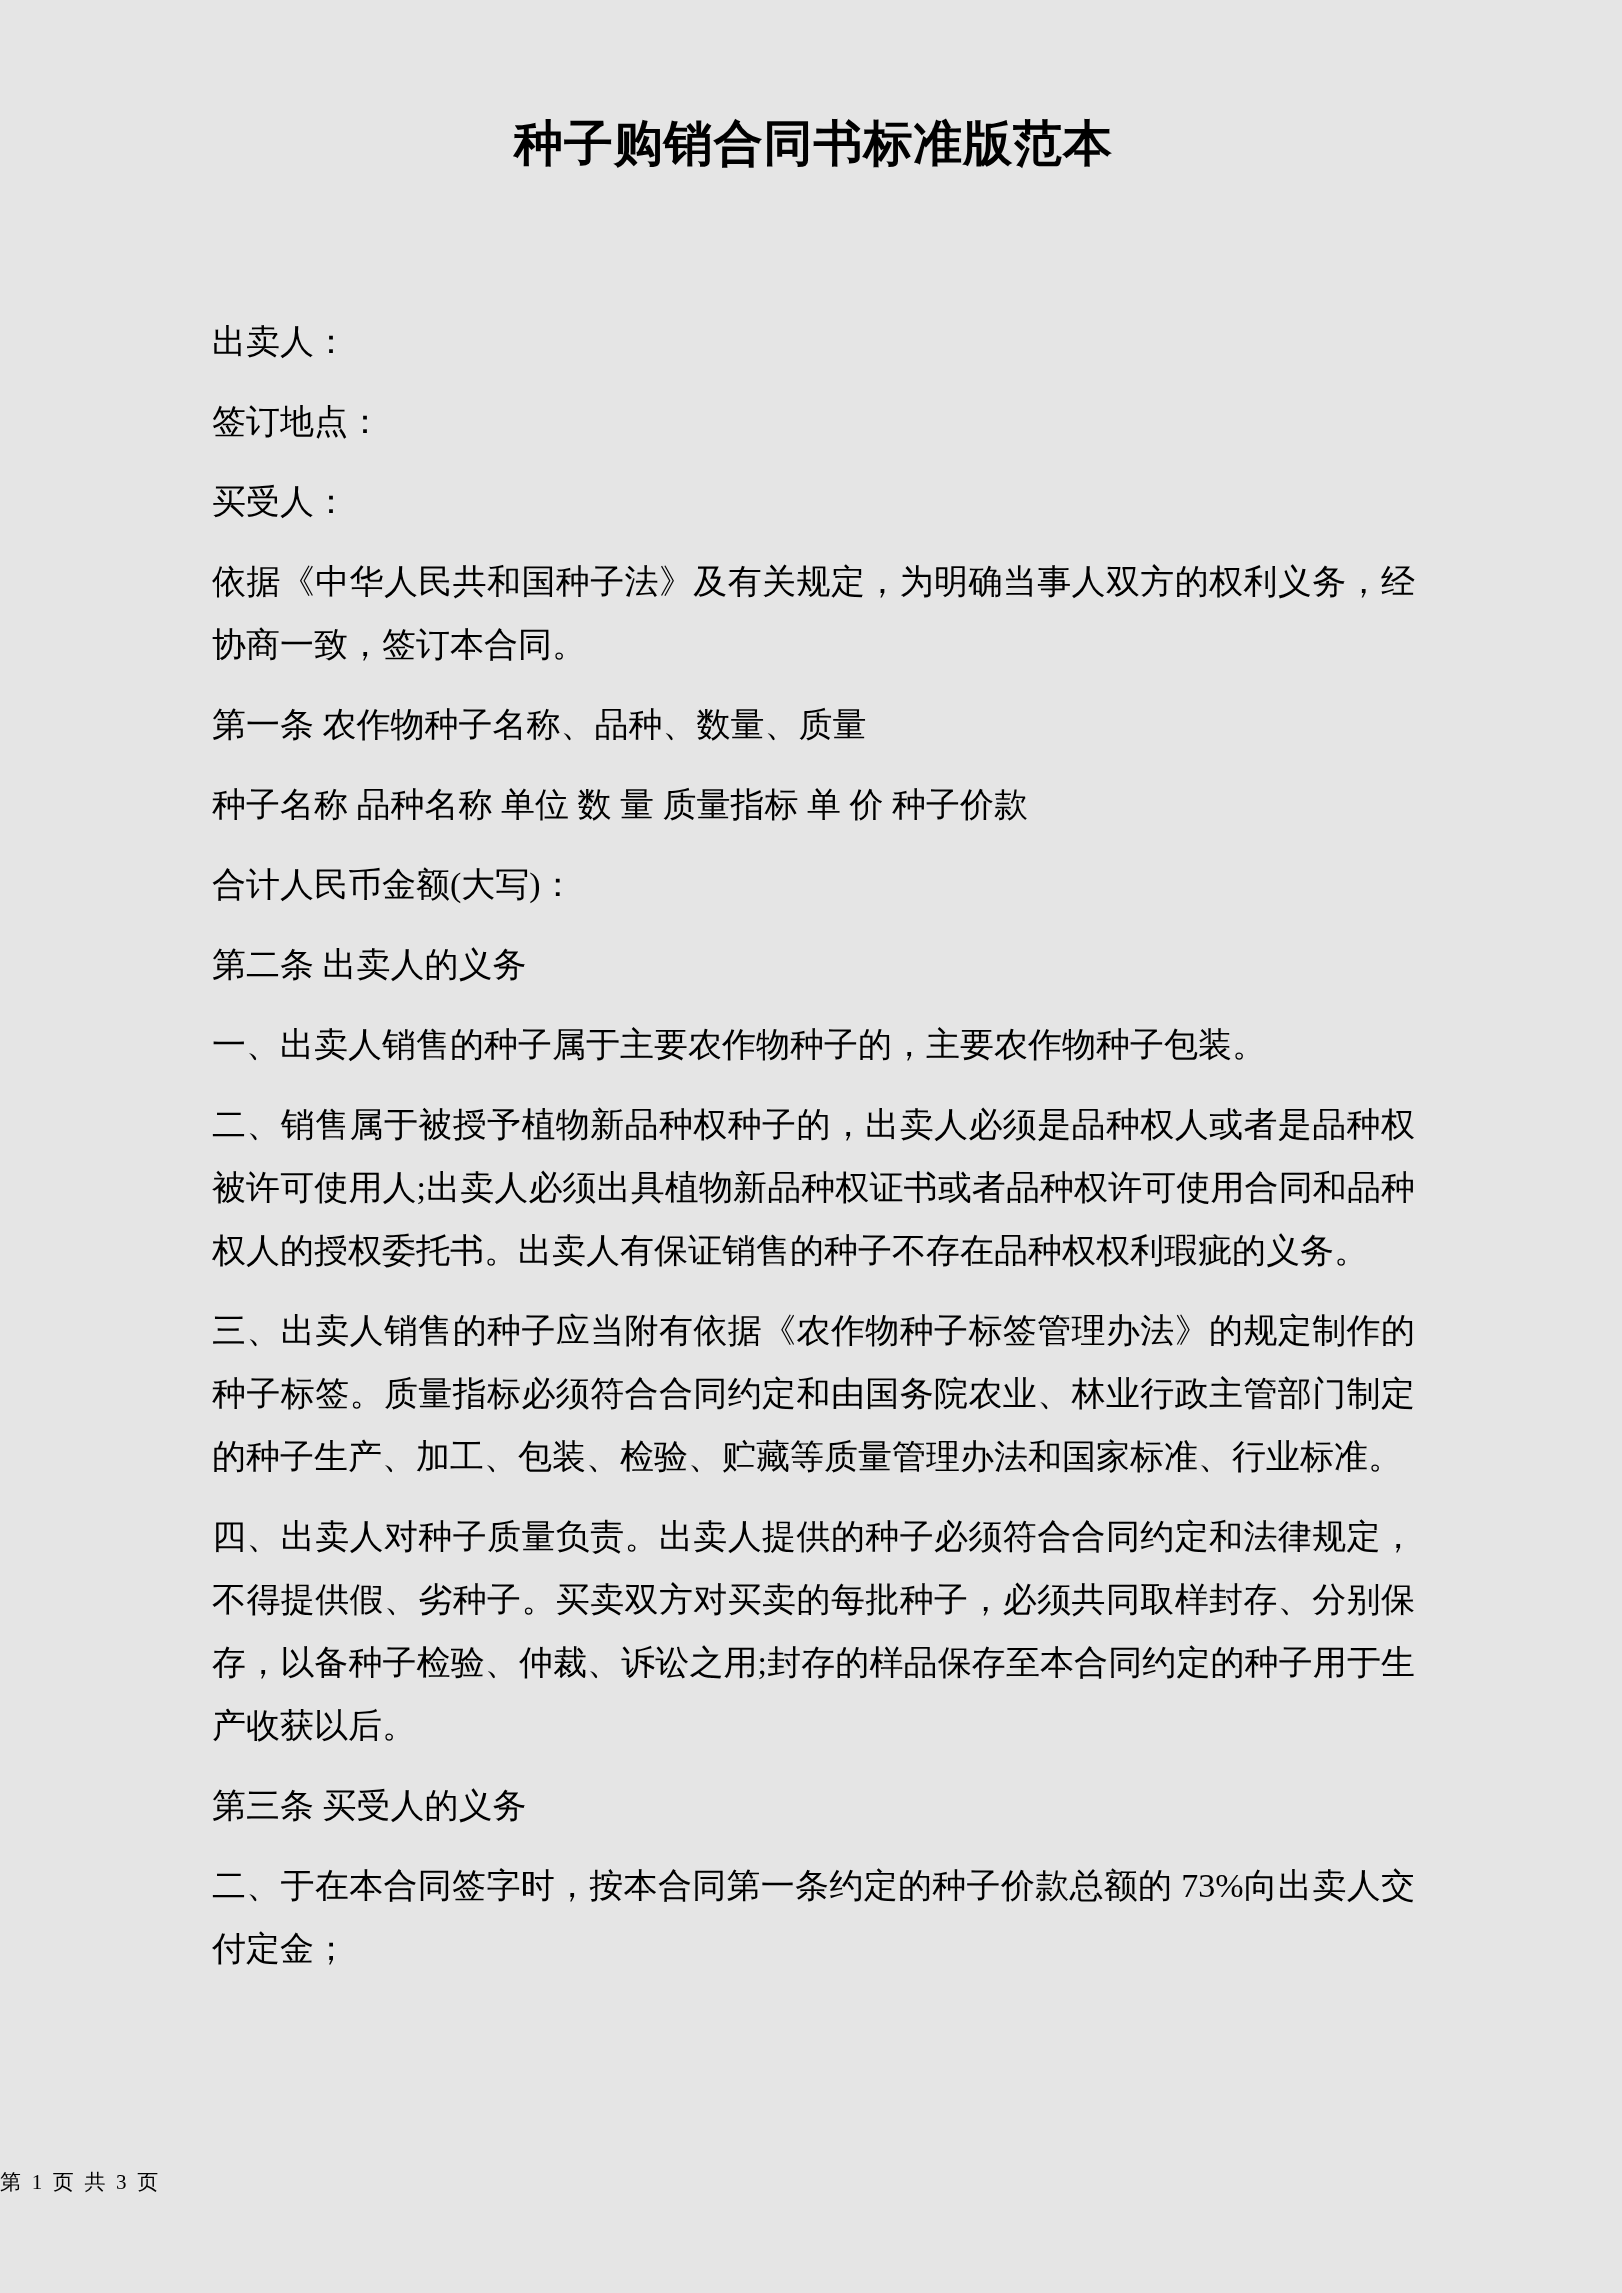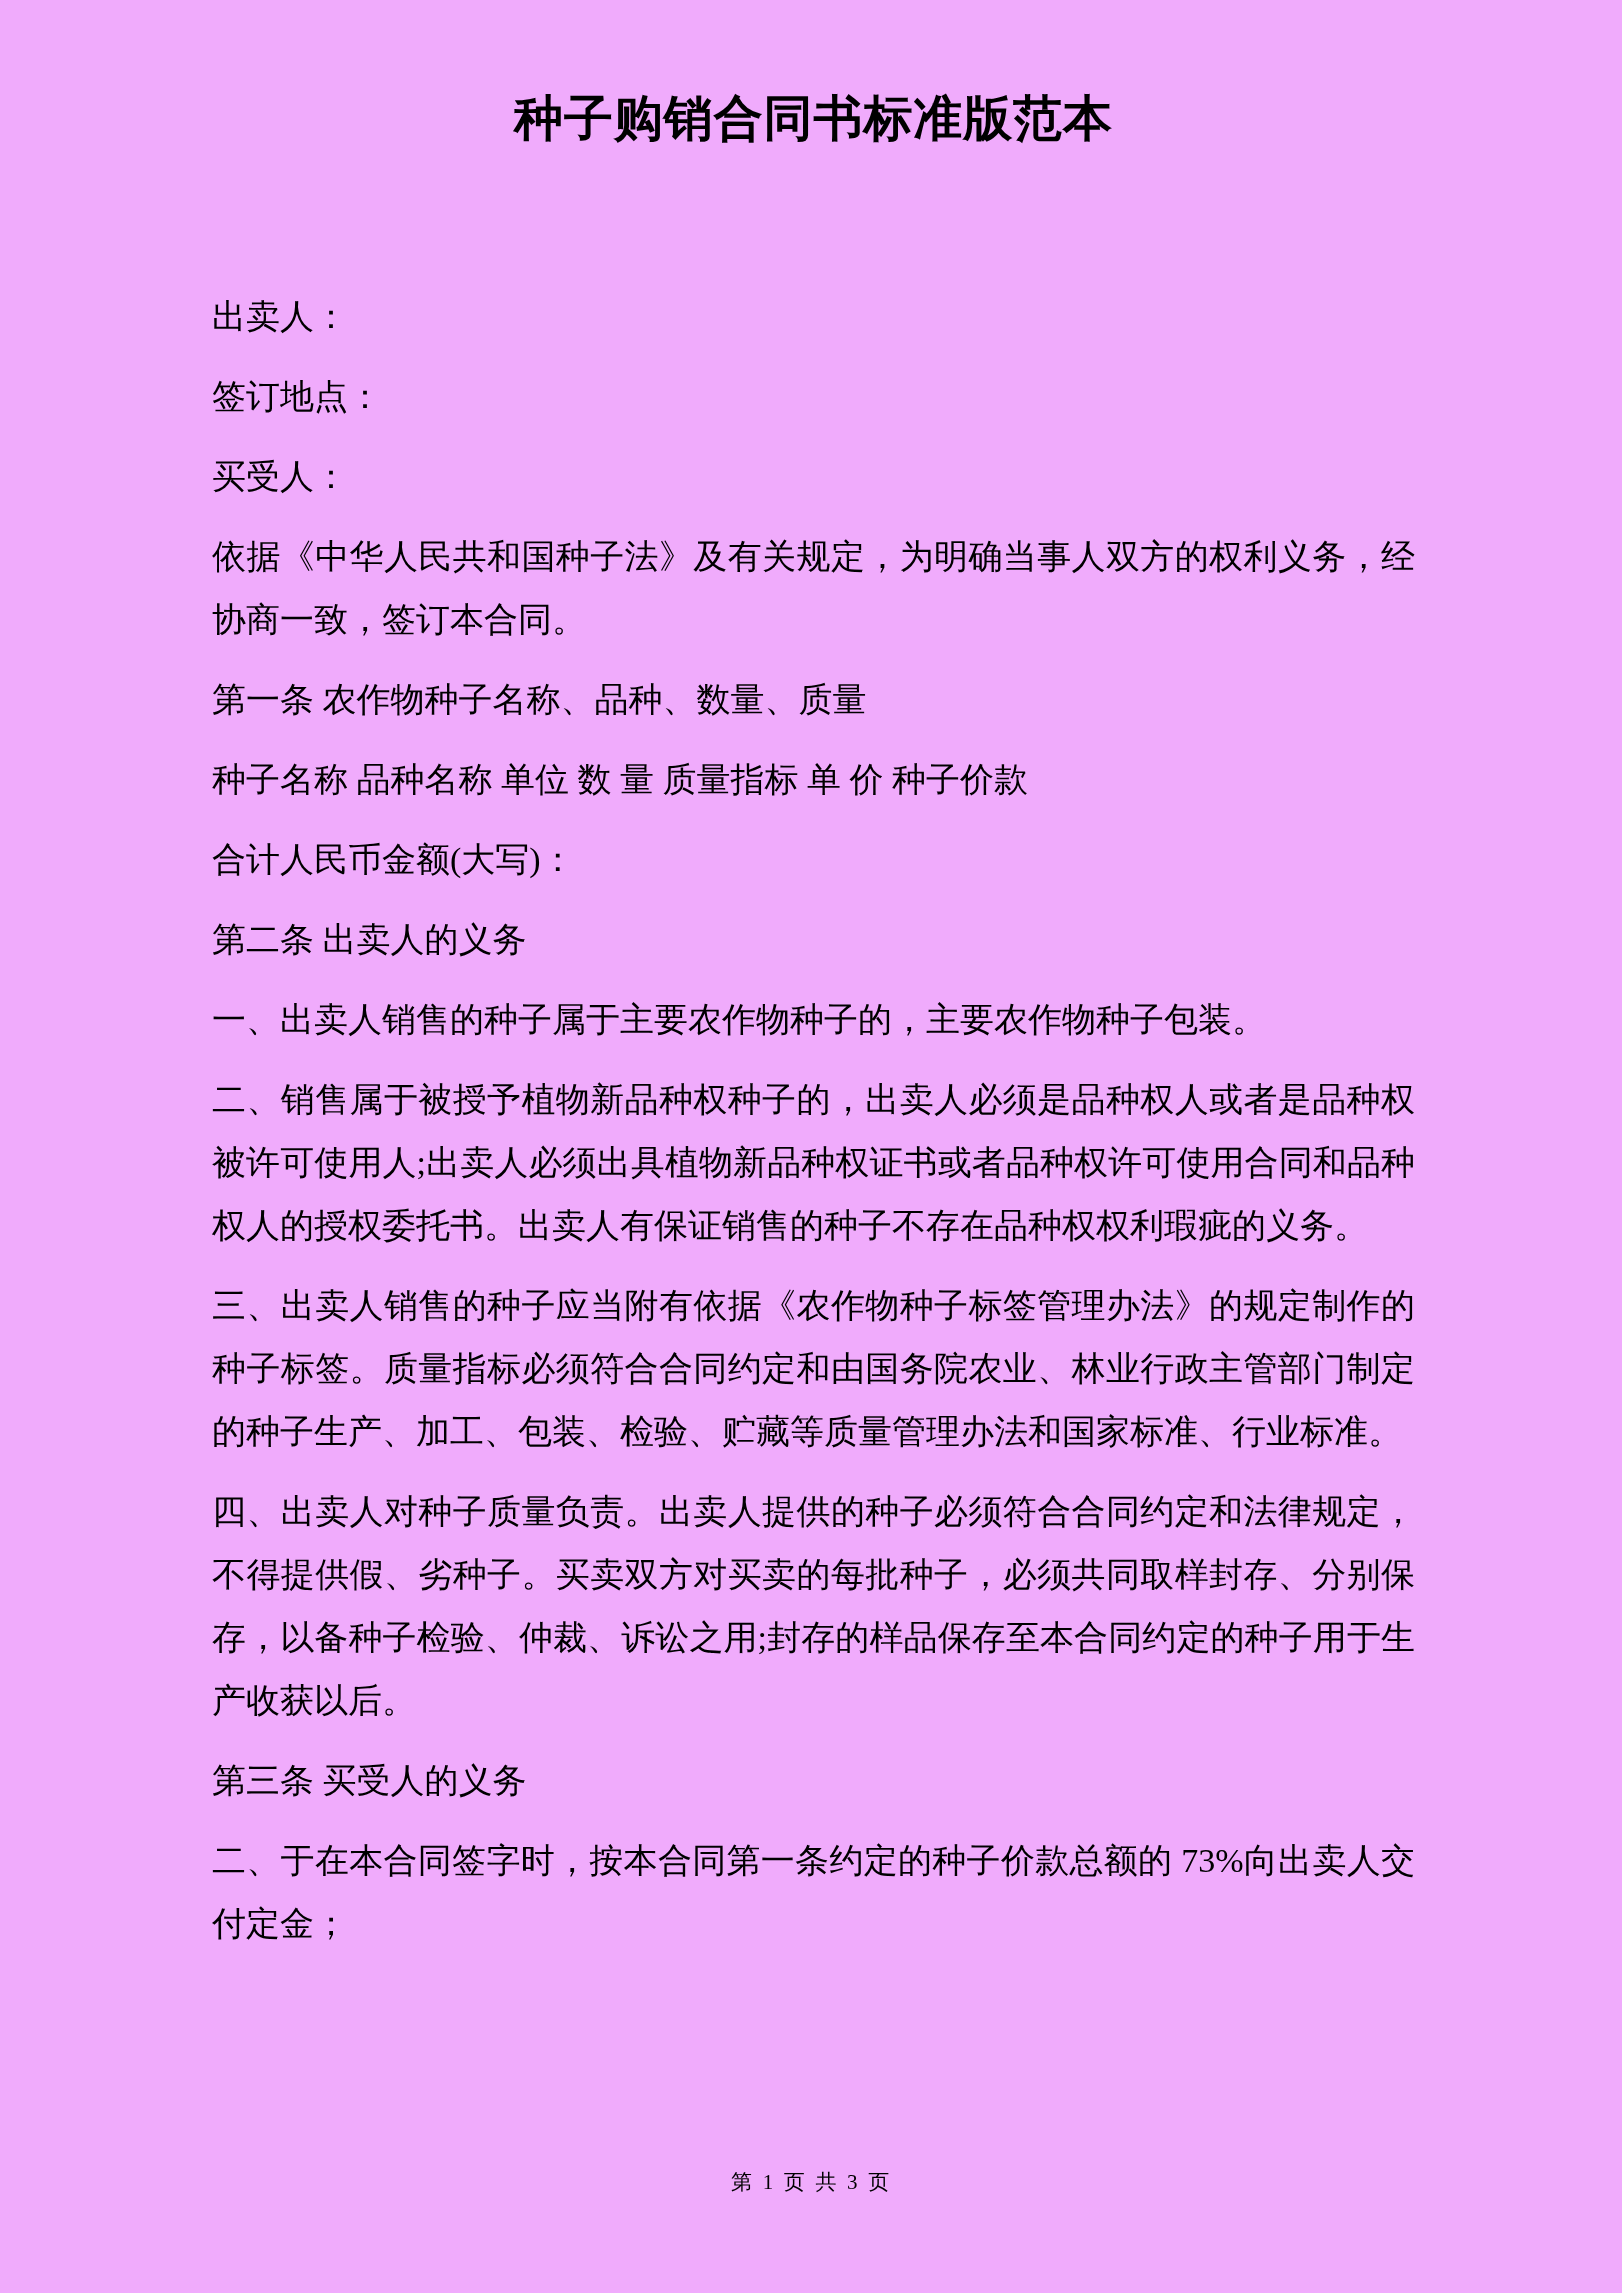--- a/index.html
+++ b/index.html
@@ -12,22 +12,22 @@
     height: 2294px;
     position: relative;
     font-family: "Liberation Serif", "DejaVu Serif", serif;
     color: #000000;
     overflow: hidden;
   }
   .page {
     position: absolute;
     inset: 0;
     box-sizing: border-box;
-    padding: 90px 191px 0 195px;
-    background: #f0abfc;
+    padding: 115px 191px 0 195px;
+    background: #e5e5e5;
   }
   .doc-title {
     font-size: 49px;
     font-weight: bold;
     text-align: center;
     margin: 0 0 136px 0;
     line-height: 1.2;
     letter-spacing: 0.9px;
   }
   .doc-body p.para {
@@ -36,21 +36,21 @@
     margin: 17px;
     text-align: justify;
     text-justify: inter-ideograph;
     word-break: break-all;
   }
   .page-footer {
     position: absolute;
     bottom: 98px;
     left: 0;
     right: 0;
-    text-align: center;
+    text-align: left;
     font-size: 21px;
     letter-spacing: 2.7px;
     color: #000000;
   }
 </style>
 </head>
 <body>
 
 <div class="page">
   <h1 class="doc-title">种子购销合同书标准版范本</h1>

